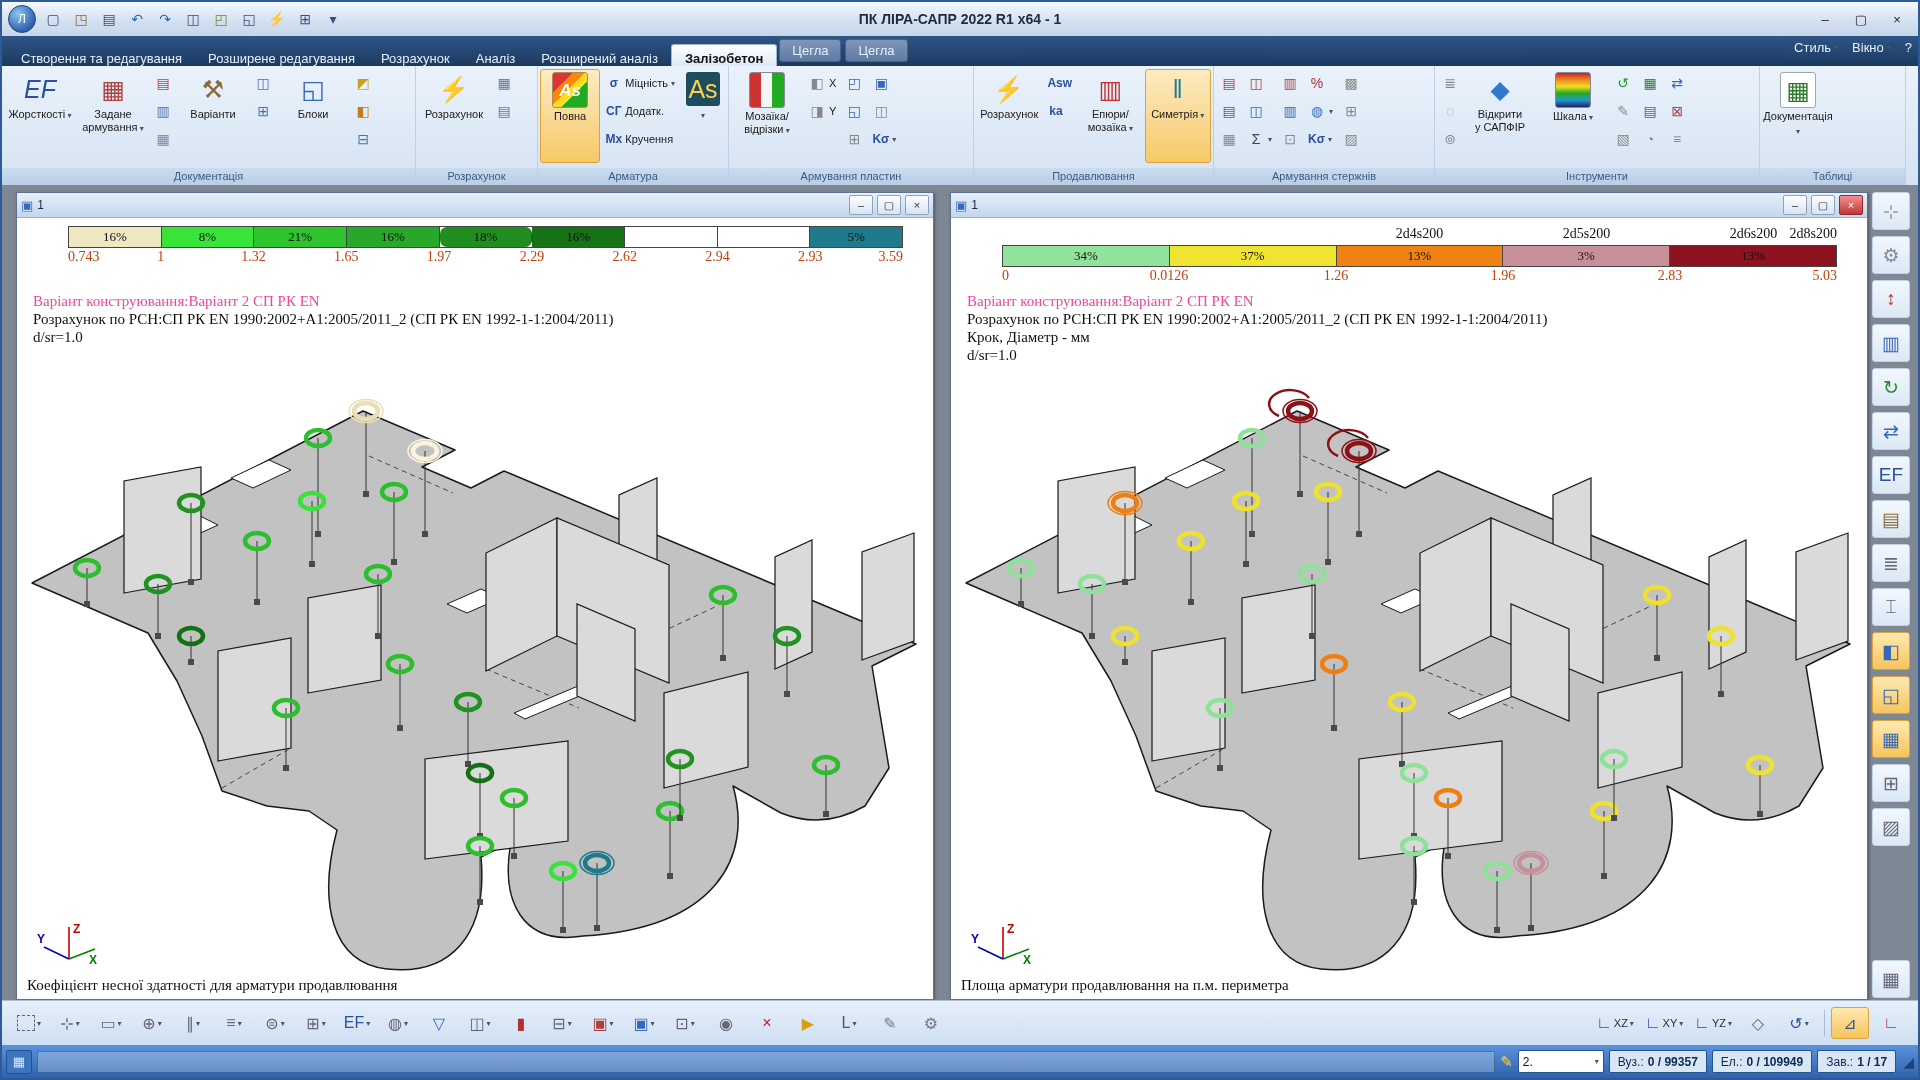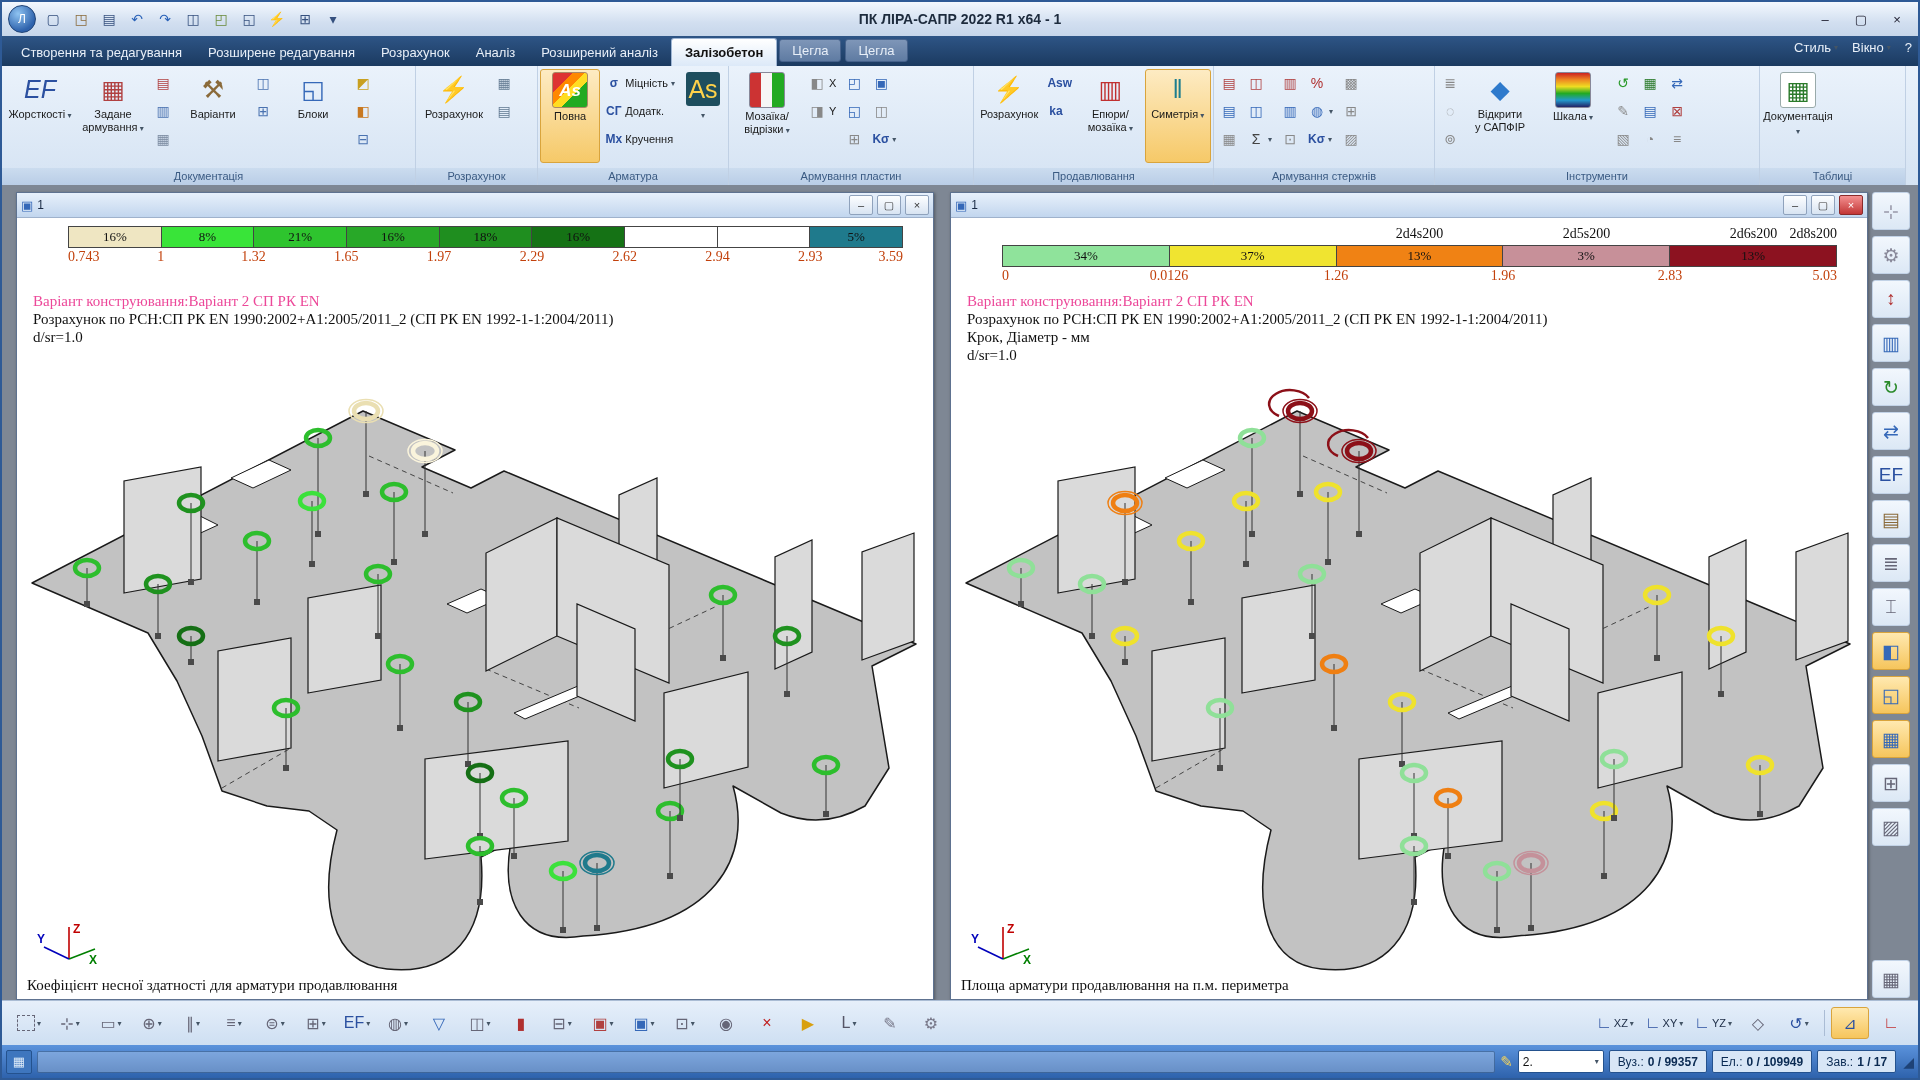--- a/index.html
+++ b/index.html
@@ -19,21 +19,21 @@
   #window-title{position:absolute;left:50%;transform:translateX(-50%);font-size:14px;
     font-weight:bold;color:#1d2b3d;white-space:nowrap;}
   #winbtns{margin-left:auto;display:flex;gap:2px;padding-right:4px;}
   .winbtn{width:34px;height:24px;display:flex;align-items:center;justify-content:center;
     font-size:13px;color:#223;border-radius:2px;}
 
   
   #tabbar{position:absolute;top:34px;left:0;right:0;height:30px;
     background:linear-gradient(#2E5586,#1B3A60);display:flex;align-items:flex-end;padding:0 6px;}
   #tabs{display:flex;align-items:flex-end;height:100%;}
-  .tab{padding:6px 13px 6px;font-size:13px;color:#E8EFF8;white-space:nowrap;cursor:default;}
+  .tab{padding:6px 13px 0;font-size:13px;color:#E8EFF8;white-space:nowrap;cursor:default;}
   .tab.active{background:linear-gradient(#FFFFFF,#DCE9F8);color:#111;
     border:1px solid #9FB6D4;border-bottom:none;border-radius:3px 3px 0 0;font-weight:bold;}
   .tab.boxed{background:linear-gradient(#7E96B8,#5F7BA2);border:1px solid #46628C;
     border-radius:3px;margin:0 2px 4px;padding:3px 12px;}
   #tabbar-right{margin-left:auto;display:flex;gap:14px;align-items:center;height:100%;
     font-size:13px;color:#E8EFF8;padding-bottom:4px;}
   .rm-item{display:flex;align-items:center;gap:3px;cursor:default;}
   .rm-item .dd{font-size:8px;}
 
   
@@ -518,21 +518,21 @@
           <div class="vpbtn">▢</div>
           <div class="vpbtn">×</div>
         </div>
         <div class="vp-body">
           <div class="vpscale">
             <div class="cells">
               <div class="cell" style="background: rgb(239, 230, 194);">16%</div>
               <div class="cell" style="background: rgb(57, 228, 57);">8%</div>
               <div class="cell" style="background: rgb(46, 196, 46);">21%</div>
               <div class="cell" style="background: rgb(40, 168, 40);">16%</div>
-              <div class="cell" style="background: rgb(31, 142, 31);">18%</div>
+              <div class="cell" style="background: rgb(31, 142, 31); border-radius: 7px;">18%</div>
               <div class="cell" style="background: rgb(21, 114, 21);">16%</div>
               <div class="cell" style="background: rgb(255, 255, 255);"></div>
               <div class="cell" style="background: rgb(255, 255, 255);"></div>
               <div class="cell" style="background: rgb(31, 122, 140);">5%</div>
             </div>
             <div class="ticks">
               <span class="first">0.743</span>
               <span style="left: 92.7778px;">1</span>
               <span style="left: 185.556px;">1.32</span>
               <span style="left: 278.333px;">1.65</span>

